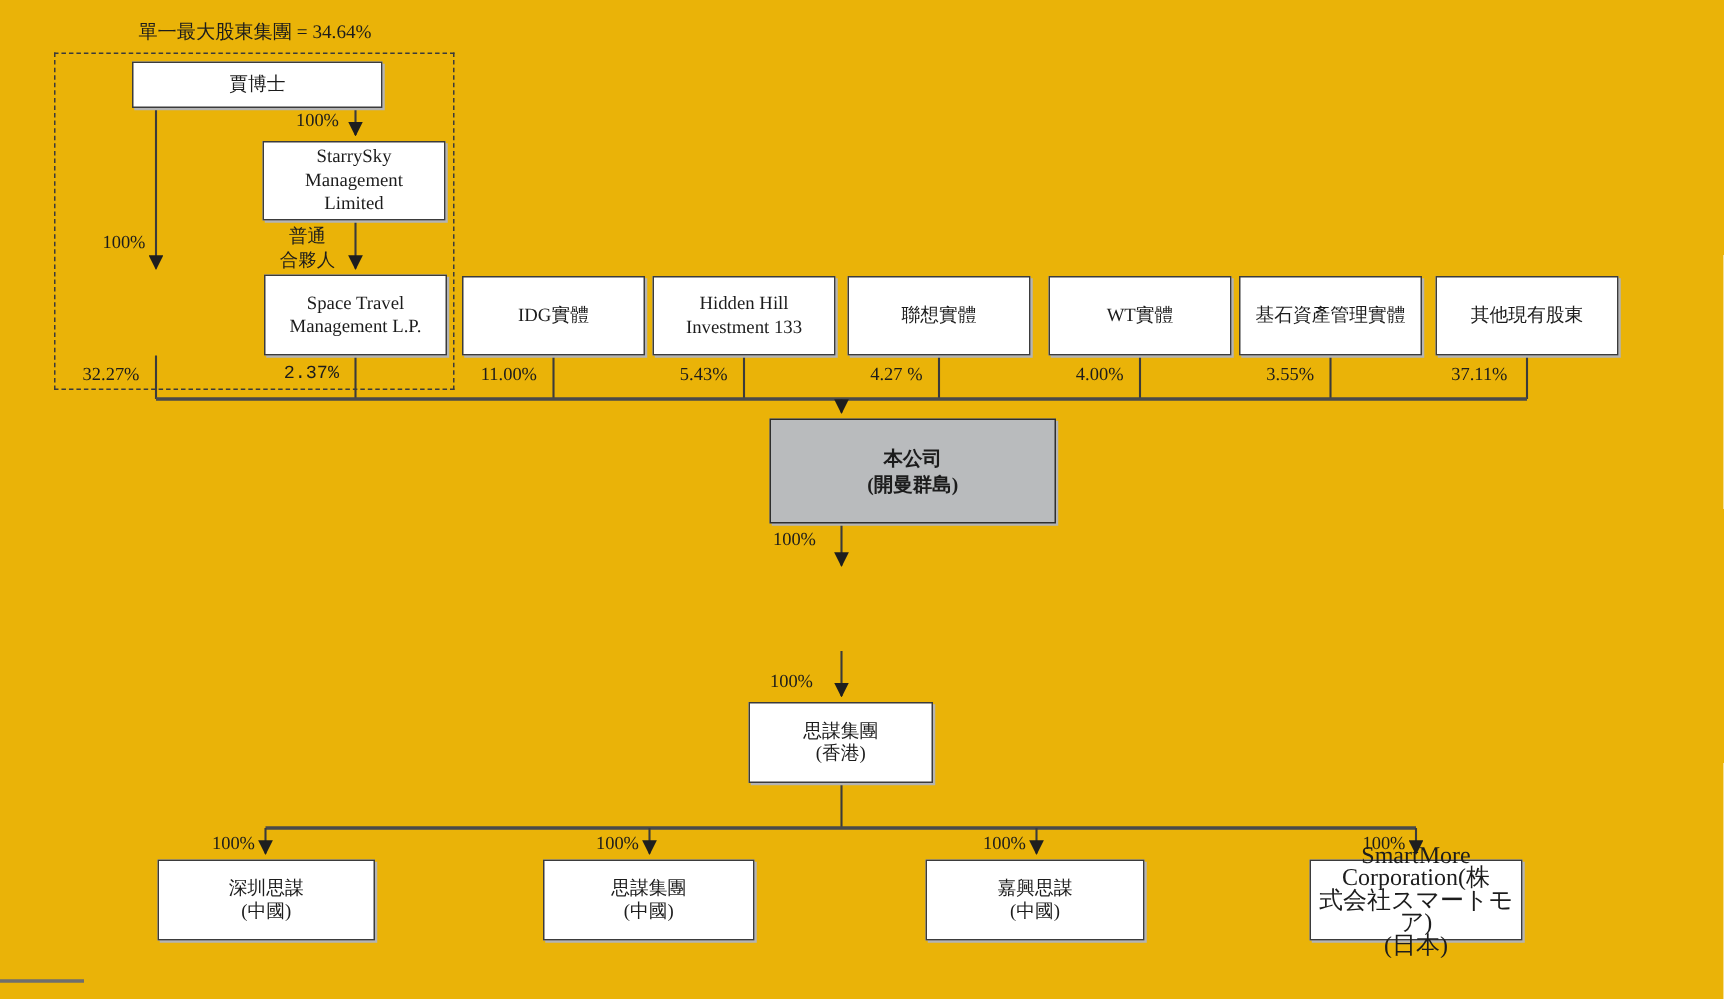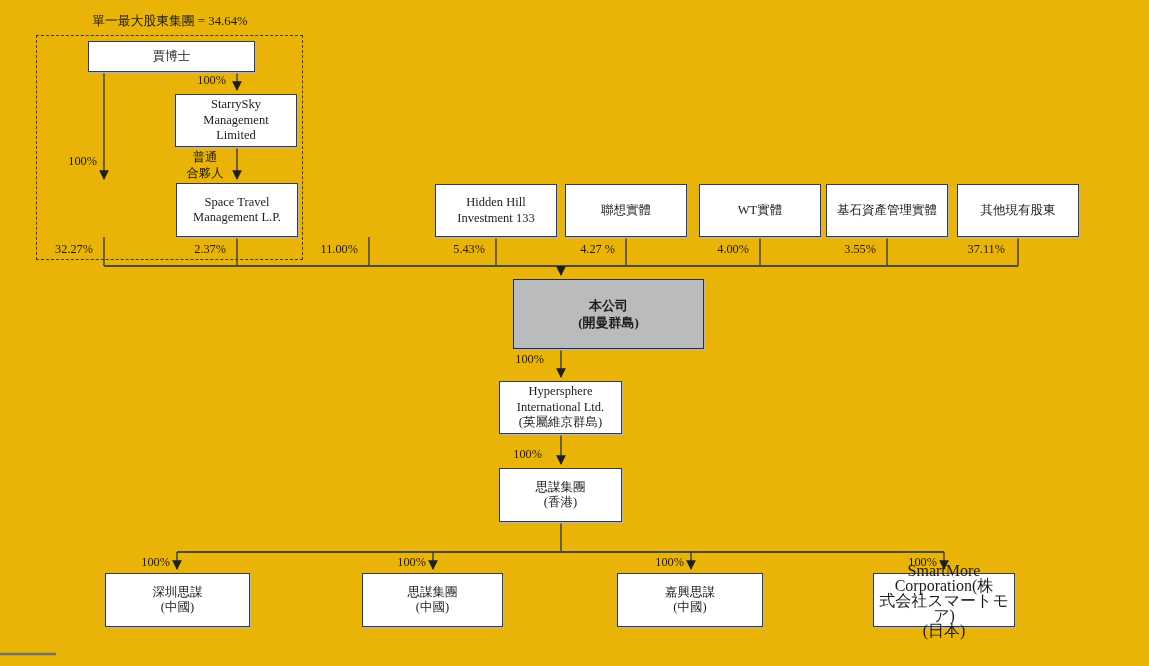--- a/index.html
+++ b/index.html
@@ -86,20 +86,23 @@
     <div>Management</div>
     <div>Limited</div>
   </div>
 
 
   <div class="node" style="left:176px;top:183px;width:122px;height:54px;">
     <div>Space Travel</div>
     <div>Management L.P.</div>
   </div>
 
+  <div class="node" style="left:308px;top:184px;width:122px;height:53px;">
+    <div>IDG實體</div>
+  </div>
 
   <div class="node" style="left:435px;top:184px;width:122px;height:53px;">
     <div>Hidden Hill</div>
     <div>Investment 133</div>
   </div>
 
   <div class="node" style="left:565px;top:184px;width:122px;height:53px;">
     <div>聯想實體</div>
   </div>
 
@@ -113,25 +116,20 @@
 
   <div class="node" style="left:957px;top:184px;width:122px;height:53px;">
     <div>其他現有股東</div>
   </div>
 
   <div class="node node--company" style="left: 466px; top: 279px; width: 191px; height: 70px; background: rgb(185, 187, 189); margin-left: 47px;">
     <div>本公司</div>
     <div>(開曼群島)</div>
   </div>
 
-  <div class="node" style="left:499px;top:381px;width:123px;height:53px;">
-    <div>Hypersphere</div>
-    <div>International Ltd.</div>
-    <div>(英屬維京群島)</div>
-  </div>
 
   <div class="node" style="left:499px;top:468px;width:123px;height:54px;">
     <div>思謀集團</div>
     <div>(香港)</div>
   </div>
 
   <div class="node" style="left:105px;top:573px;width:145px;height:54px;text-align:center;">
     <div>深圳思謀</div>
     <div>(中國)</div>
   </div>
@@ -159,21 +157,21 @@
     <div>合夥人</div>
   </div>
   <div class="lbl lbl--right" style="left:502px;top:352px;width:42px;">100%</div>
   <div class="lbl lbl--right" style="left:500px;top:447px;width:42px;">100%</div>
   <div class="lbl lbl--right" style="left:128px;top:555px;width:42px;">100%</div>
   <div class="lbl lbl--right" style="left:384px;top:555px;width:42px;">100%</div>
   <div class="lbl lbl--right" style="left:642px;top:555px;width:42px;">100%</div>
   <div class="lbl lbl--right" style="left:895px;top:555px;width:42px;">100%</div>
 
   <div class="lbl lbl--right" style="left:33px;top:242px;width:60px;">32.27%</div>
-  <div class="lbl lbl--right" style="left:166px;top:242px;width:60px;">2.37%</div>
+  <div class="lbl lbl--right" style="left:166px;top:242px;width:60px;font-family:Liberation Mono, monospace;">2.37%</div>
   <div class="lbl lbl--right" style="left:298px;top:242px;width:60px;">11.00%</div>
   <div class="lbl lbl--right" style="left:425px;top:242px;width:60px;">5.43%</div>
   <div class="lbl lbl--right" style="left:555px;top:242px;width:60px;">4.27 %</div>
   <div class="lbl lbl--right" style="left:689px;top:242px;width:60px;">4.00%</div>
   <div class="lbl lbl--right" style="left:816px;top:242px;width:60px;">3.55%</div>
   <div class="lbl lbl--right" style="left:945px;top:242px;width:60px;">37.11%</div>
 
 </div>
 
 </body></html>

